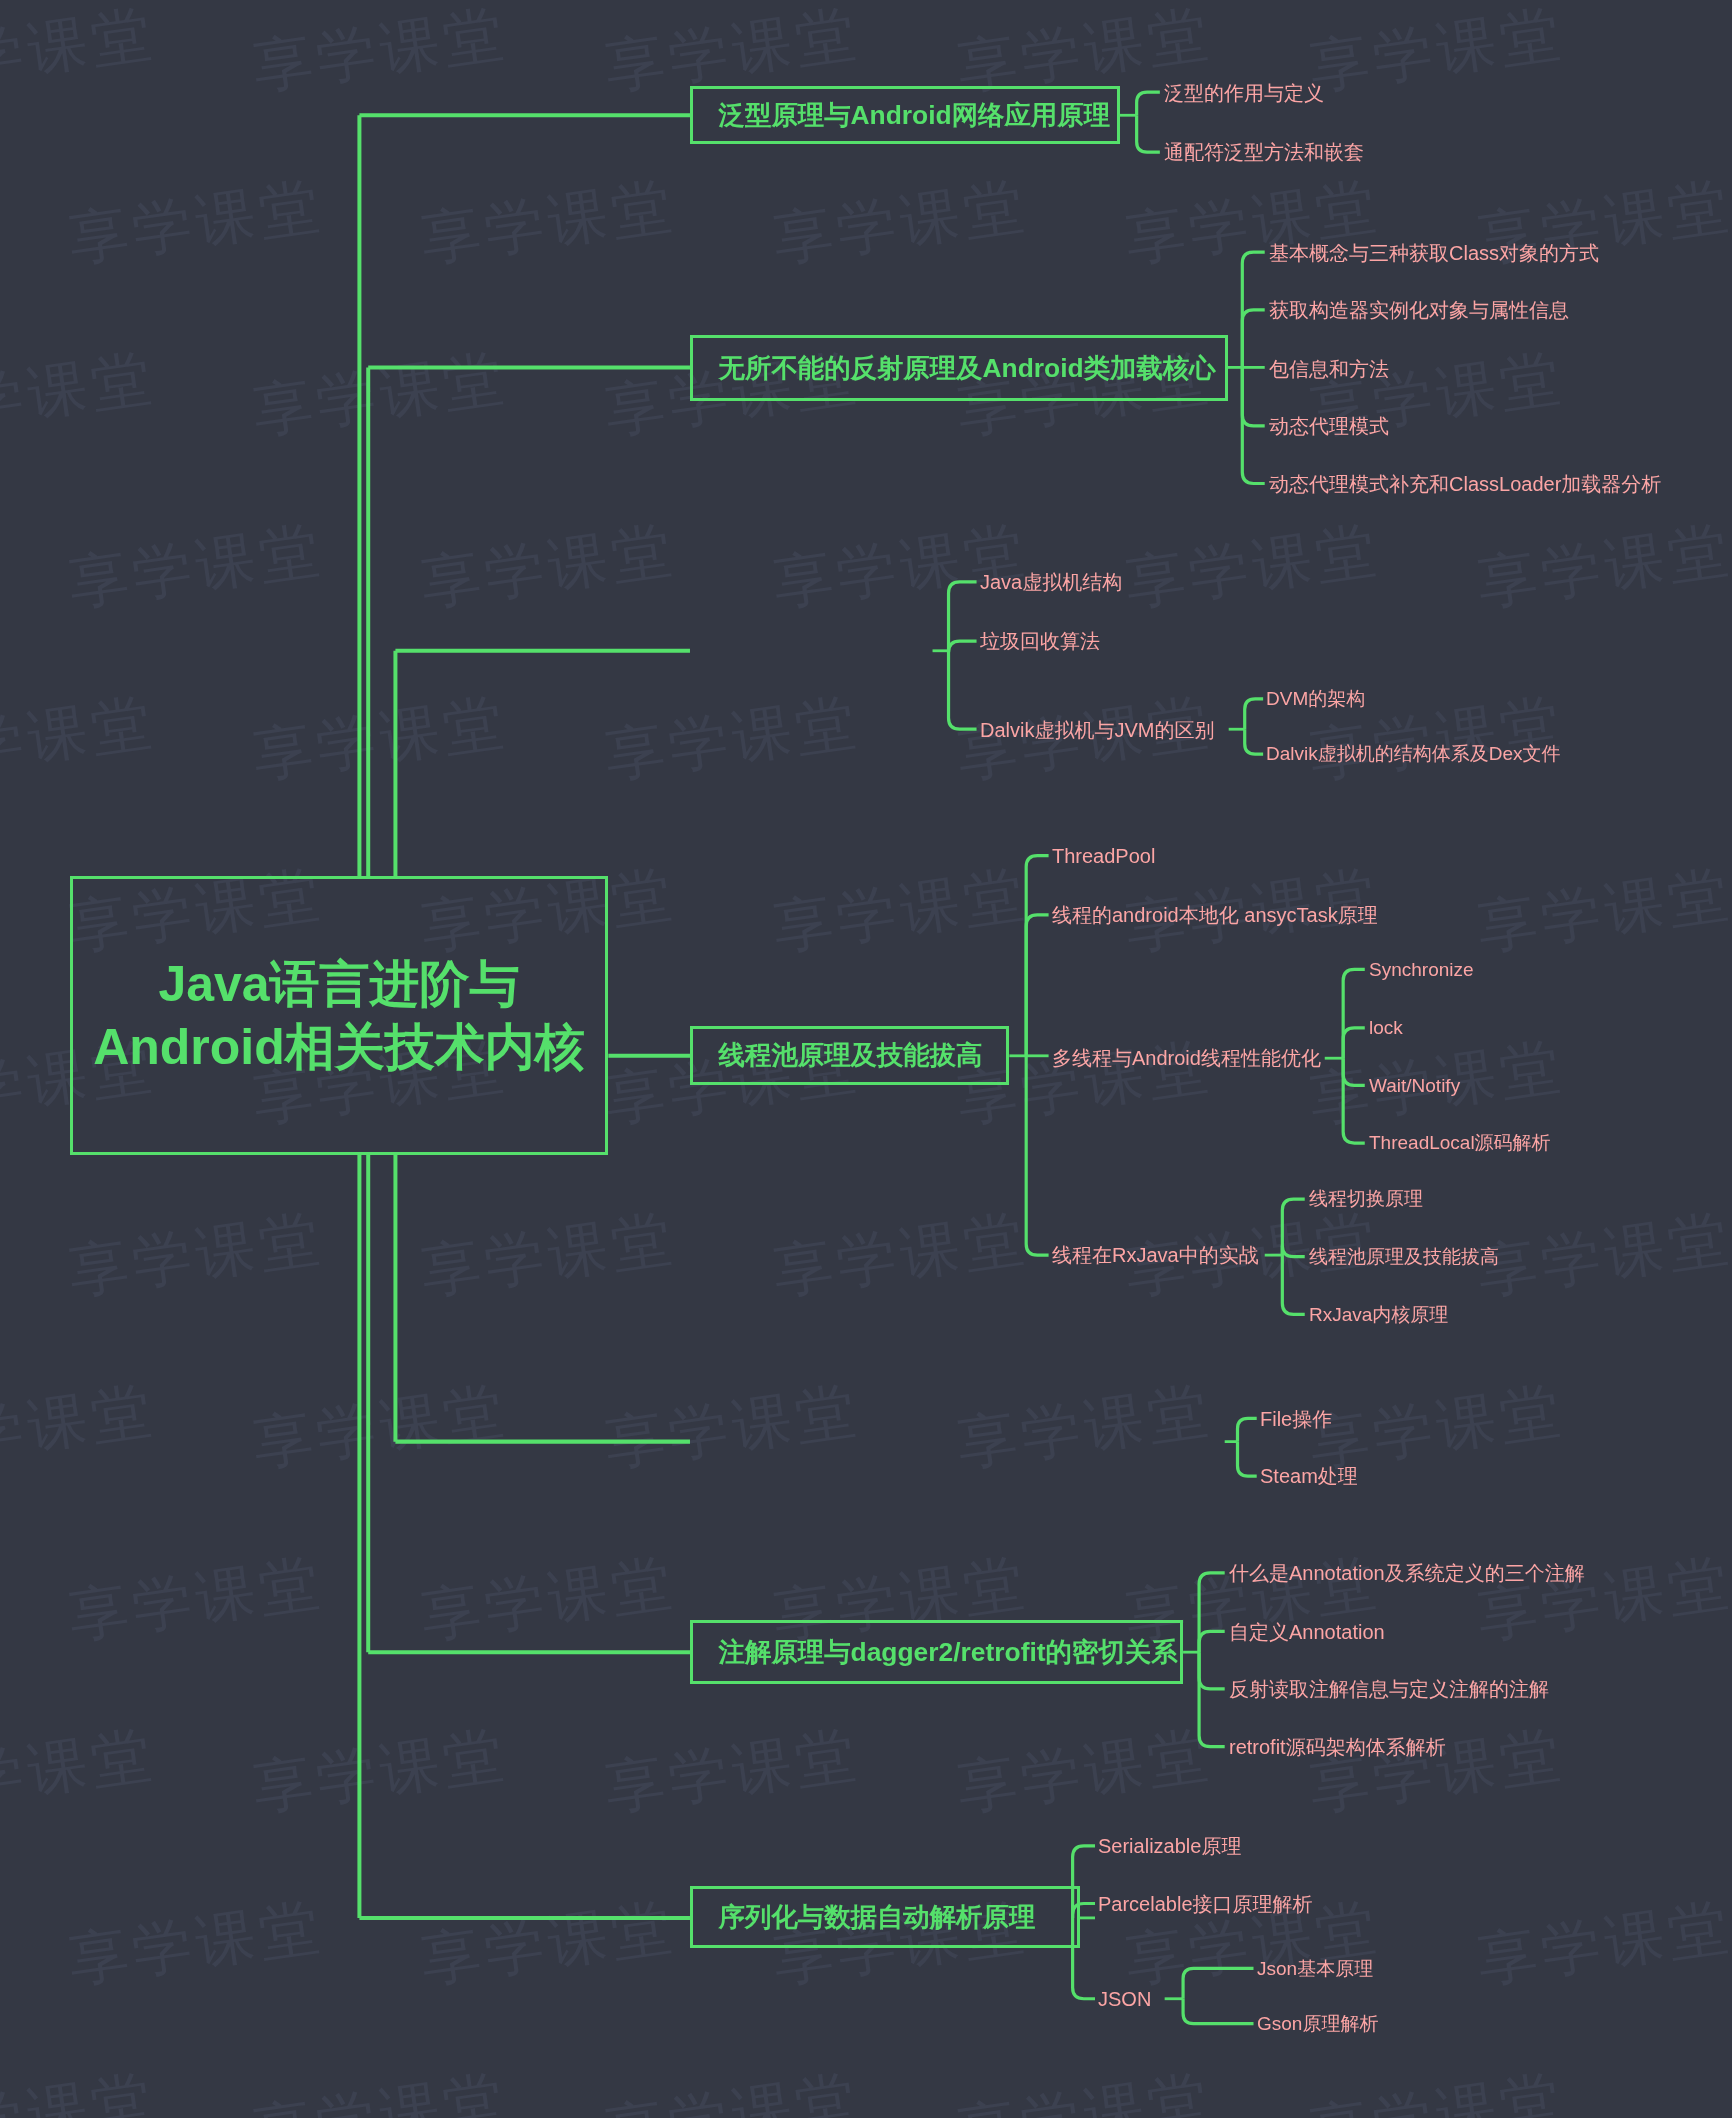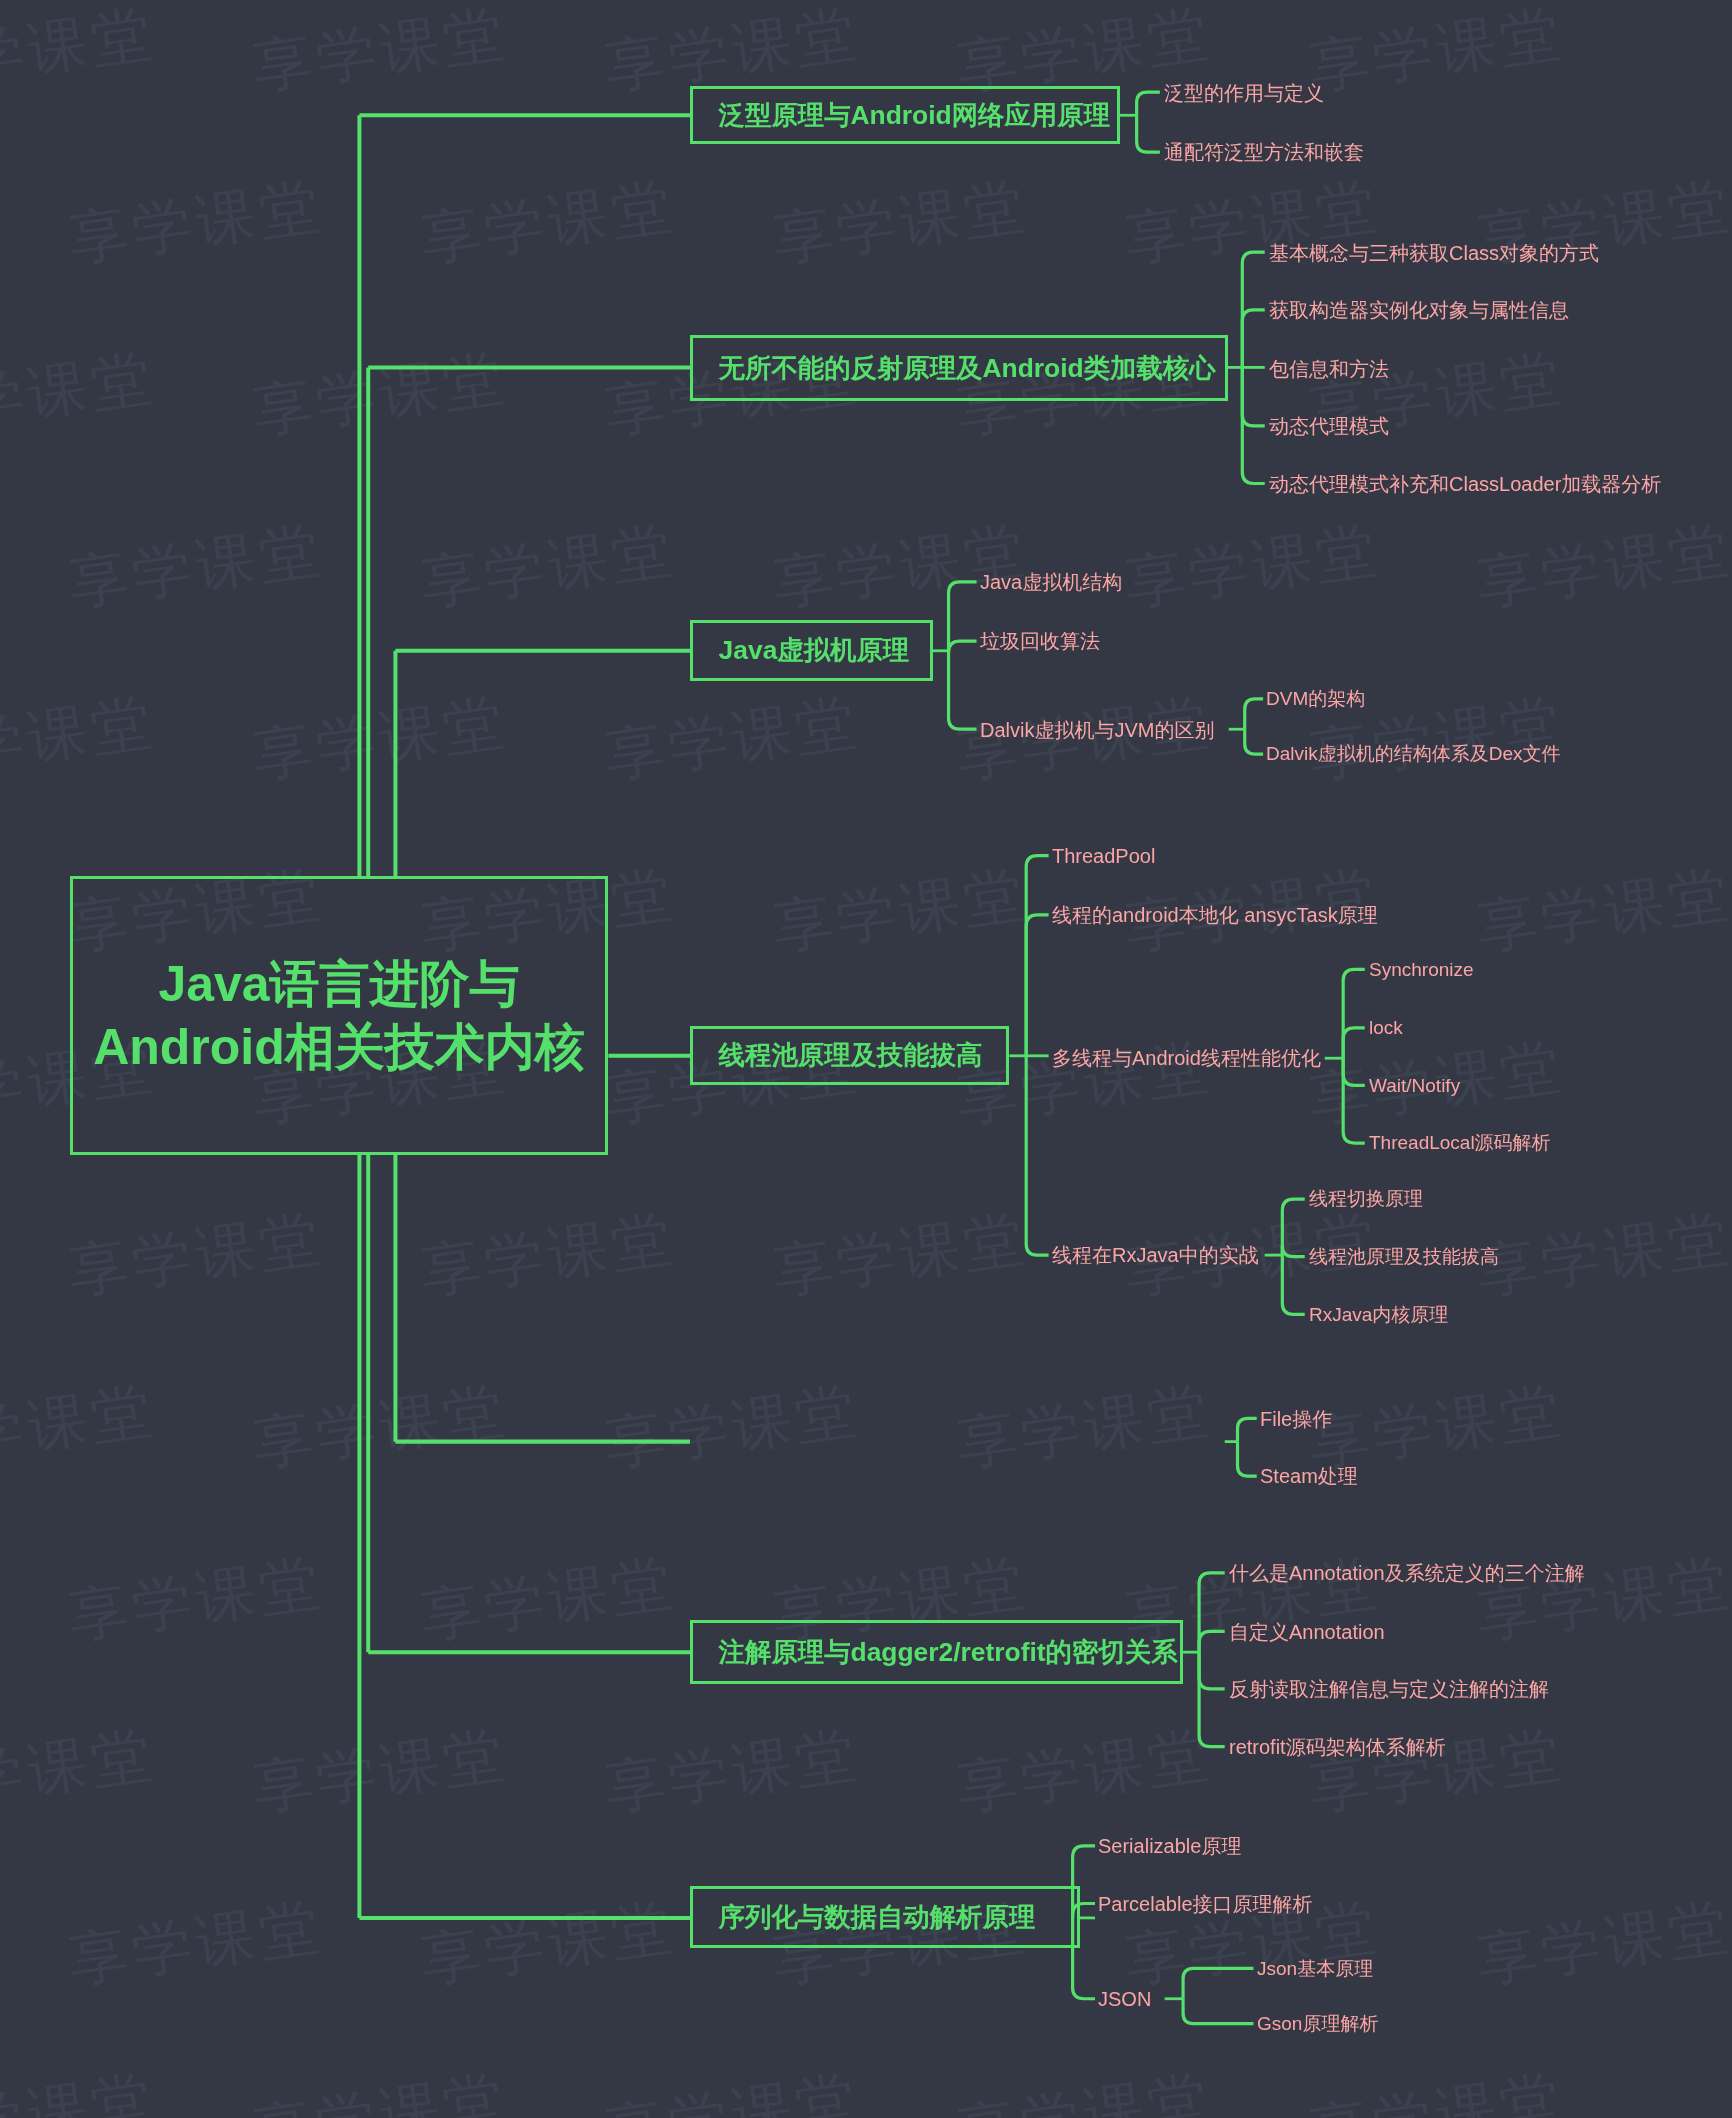--- a/index.html
+++ b/index.html
@@ -177,23 +177,20 @@
   </div>
 
   <div class="node branch" style="left:690px;top:86px;width:430px;height:58px;">
     <span>泛型原理与Android网络应用原理</span>
   </div>
 
   <div class="node branch" style="left:690px;top:335px;width:538px;height:66px;">
     <span>无所不能的反射原理及Android类加载核心</span>
   </div>
 
-  <div class="node branch" style="left:690px;top:620px;width:243px;height:61px;">
-    <span>Java虚拟机原理</span>
-  </div>
 
   <div class="node branch" style="left:690px;top:1026px;width:319px;height:59px;">
     <span>线程池原理及技能拔高</span>
   </div>
 
 
   <div class="node branch" style="left:690px;top:1620px;width:493px;height:64px;">
     <span>注解原理与dagger2/retrofit的密切关系</span>
   </div>
 

